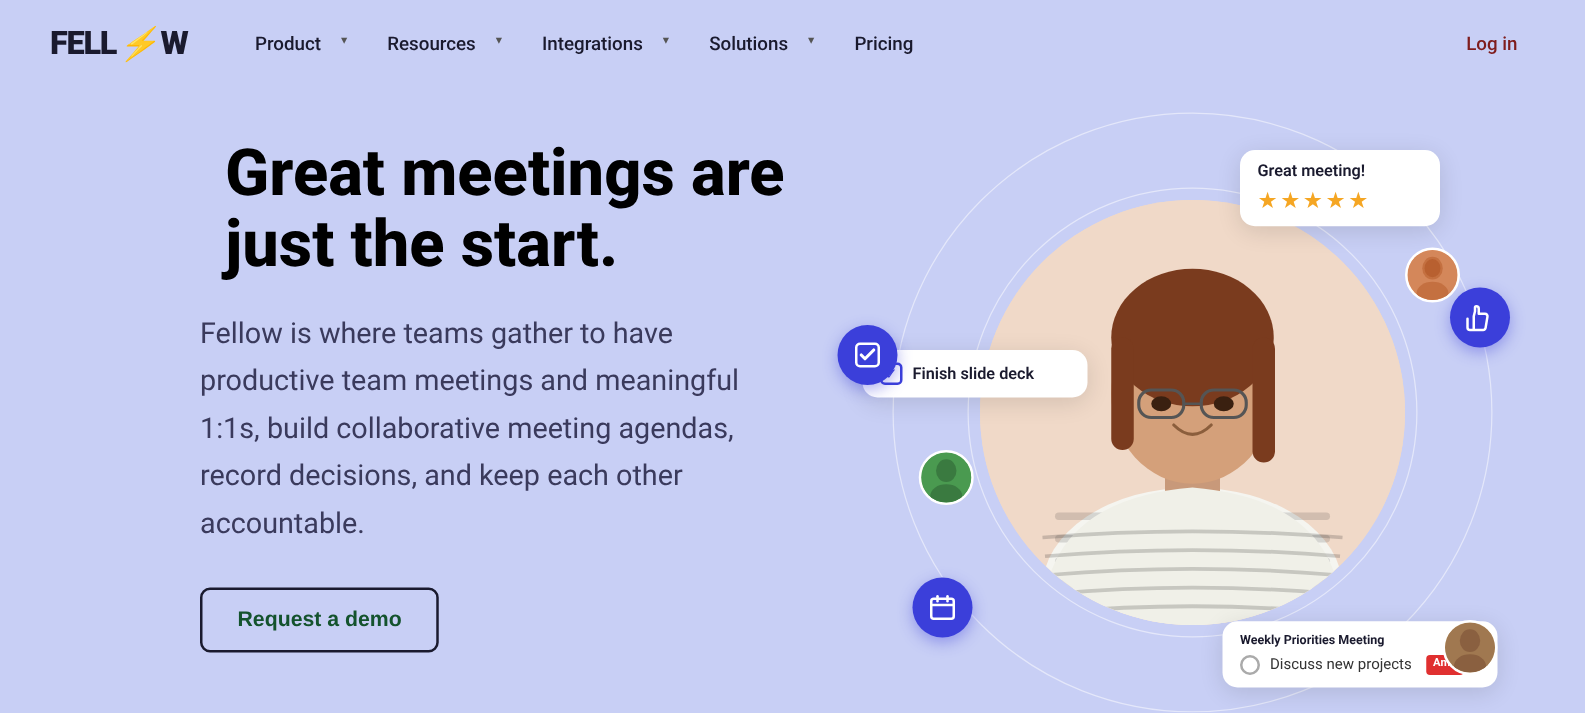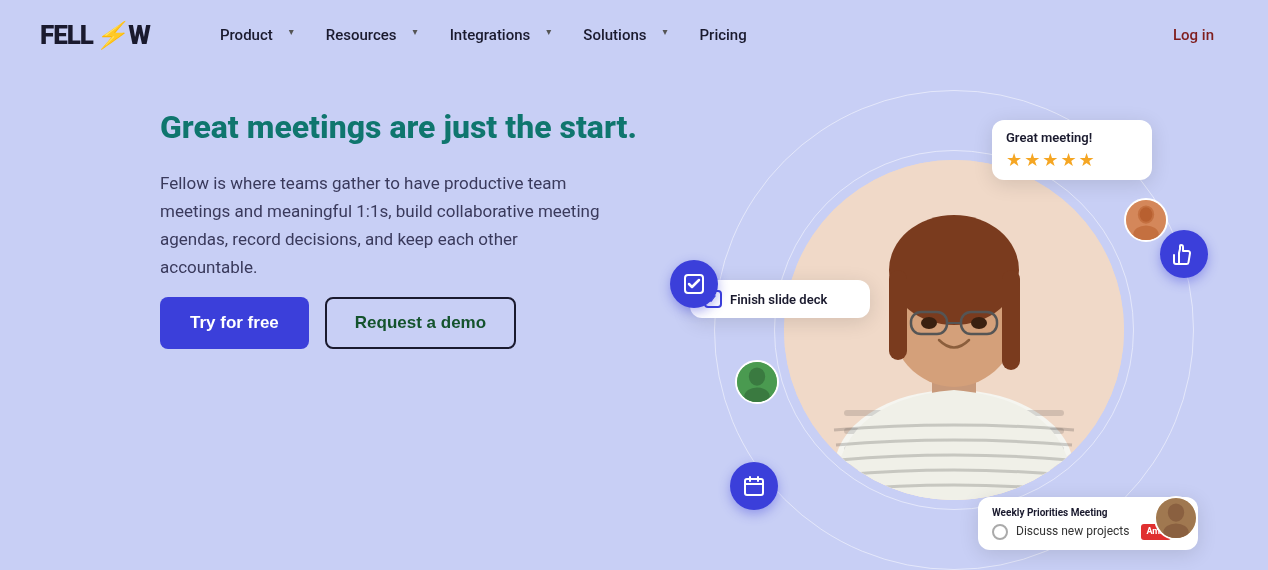--- a/index.html
+++ b/index.html
@@ -20,21 +20,21 @@
       height: 70px;
       background: #c8cff5;
       position: relative;
       z-index: 10;
     }
     .logo {
       font-size: 26px;
       font-weight: 900;
       color: #1a1a2e;
       letter-spacing: -1px;
-      margin-right: 56px;
+      margin-right: 40px;
       display: flex;
       align-items: center;
       gap: 2px;
     }
     .logo-slash {
       color: #3d4af5;
       font-style: italic;
     }
     .nav-links {
       display: flex;
@@ -72,31 +72,32 @@
       height: calc(570px - 70px);
       position: relative;
     }
 
     
     .hero-left {
       flex: 0 0 520px;
       padding-top: 20px;
     }
     .hero-title {
-      font-size: 32px;
+      font-size: 52px;
       font-weight: 800;
-      color: #0f766e;
+      color: #000000;
       line-height: 1.1;
       margin-bottom: 24px;
+      margin-left: 20px;
     }
     .hero-desc {
-      font-size: 17px;
+      font-size: 23px;
       color: #3a3a5c;
       line-height: 1.65;
-      margin-bottom: 16px;
+      margin-bottom: 32px;
       max-width: 440px;
     }
     .hero-buttons {
       display: flex;
       gap: 16px;
       align-items: center;
     }
     .btn-primary {
       background: #3b3fda;
       color: white;
@@ -343,21 +344,20 @@
   </div>
   <div class="nav-login">Log in</div>
 </nav>
 
 <div class="hero">
 
   <div class="hero-left">
     <h1 class="hero-title">Great meetings are just the start.</h1>
     <p class="hero-desc">Fellow is where teams gather to have productive team meetings and meaningful 1:1s, build collaborative meeting agendas, record decisions, and keep each other accountable.</p>
     <div class="hero-buttons">
-      <button class="btn-primary">Try for free</button>
       <button class="btn-secondary">Request a demo</button>
     </div>
   </div>
 
   <div class="hero-right">
 
     <div class="circle-outer"></div>
     <div class="circle-inner"></div>
 
     <div class="person-circle">

